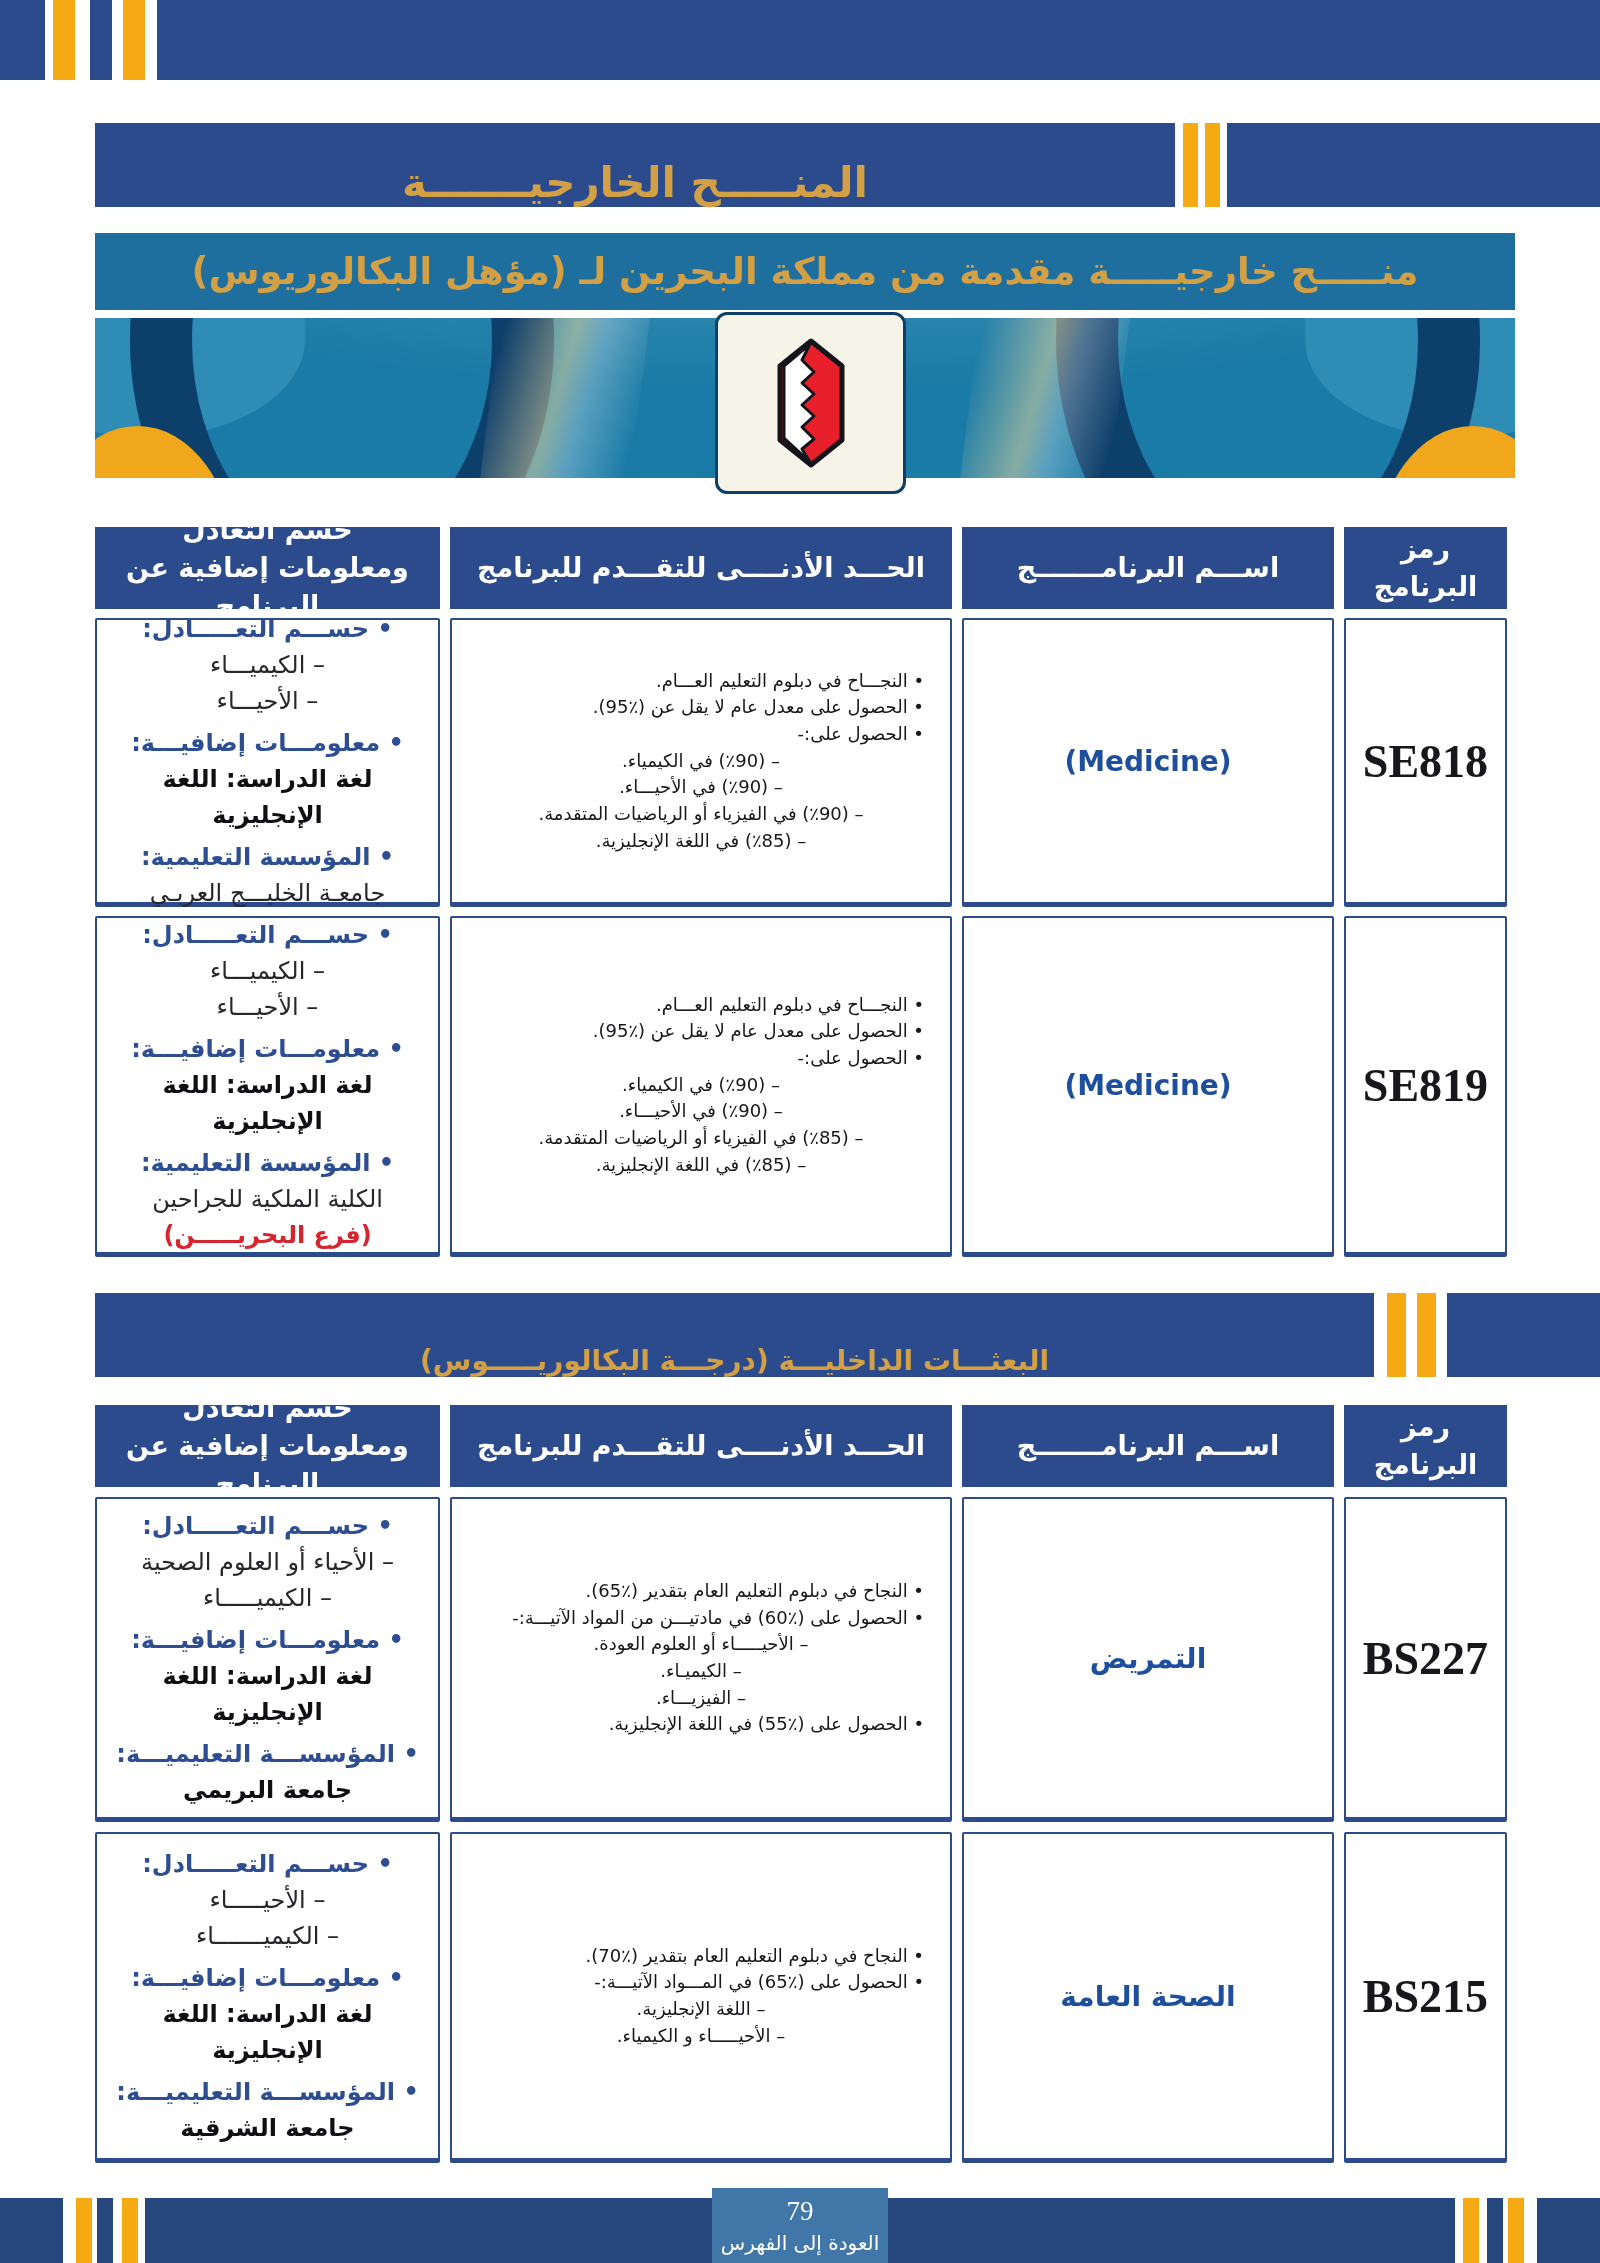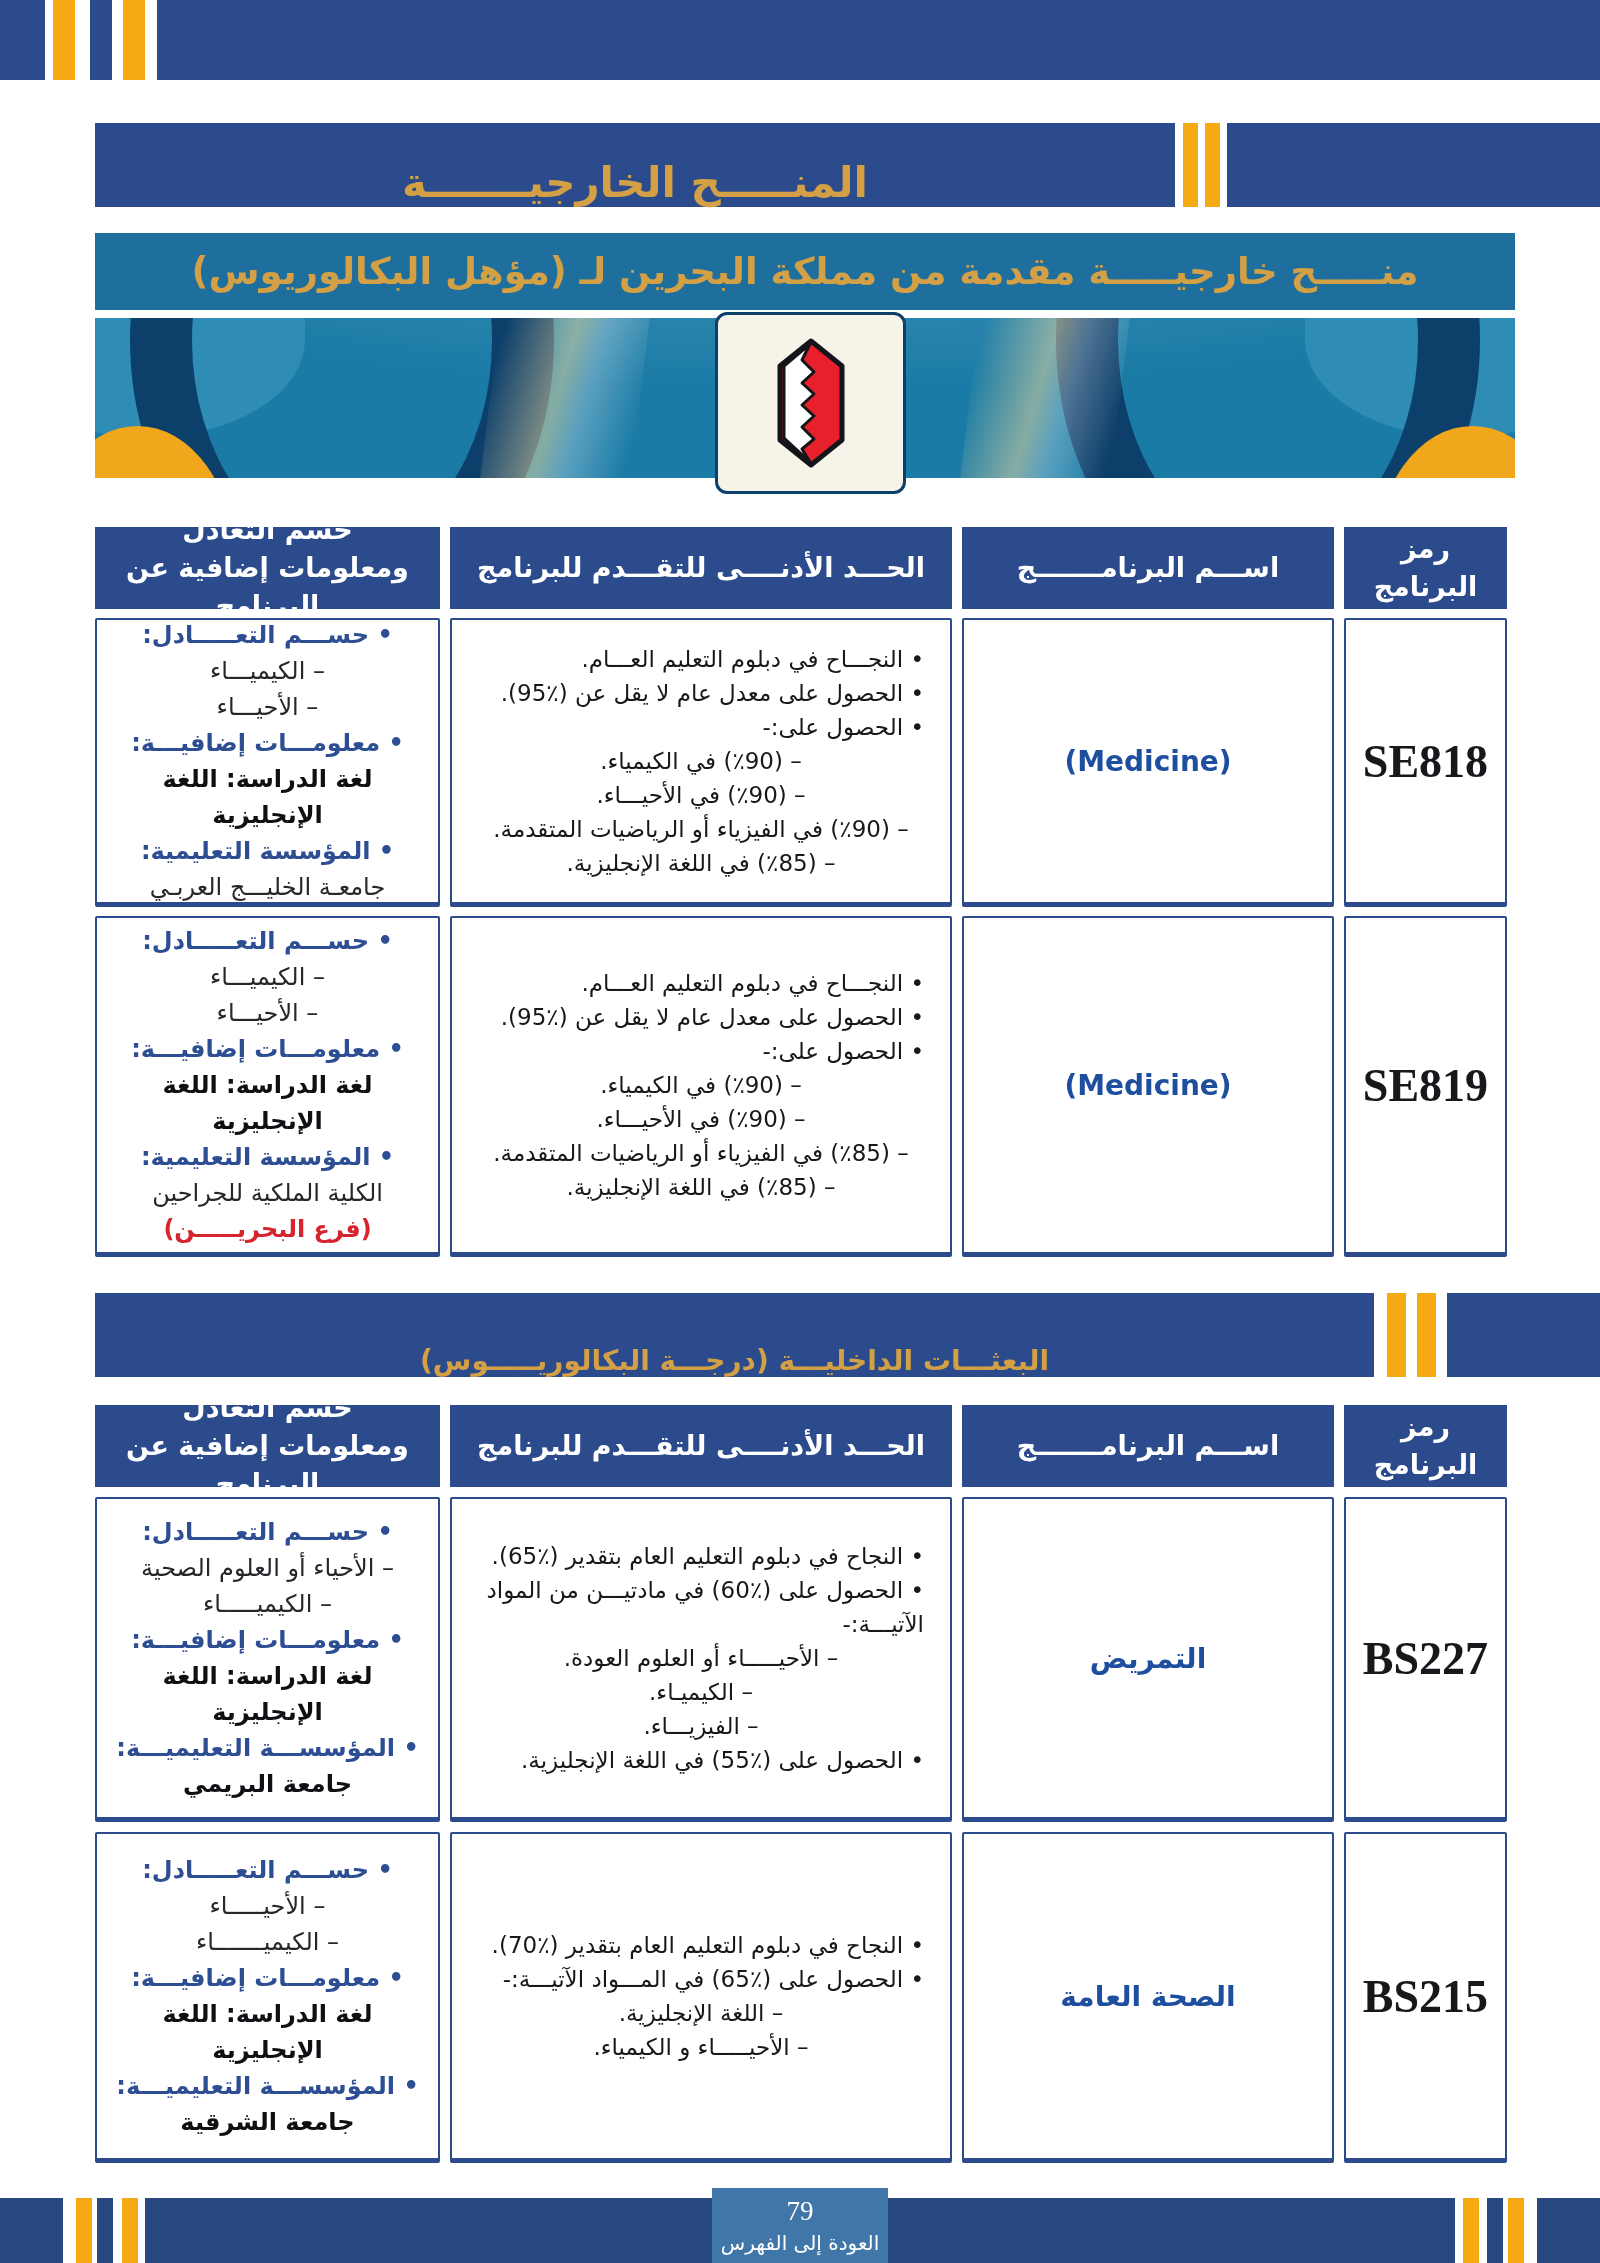--- a/index.html
+++ b/index.html
@@ -94,30 +94,30 @@
     align-items:center;justify-content:center;direction:ltr;
     font-family:"Liberation Serif","DejaVu Serif",serif;
     font-size:46px;font-weight:600;color:#17171c;
   }
   .name-cell{
     align-items:center;justify-content:center;
     color:var(--program-blue);font-weight:bold;font-size:28px;text-align:center;
   }
   .req-cell{
     flex-direction:column;justify-content:center;
-    padding:4px 26px;font-size:23px;color:#17171c;line-height:1.48;
+    padding:4px 26px;font-size:18px;color:#17171c;line-height:1.48;
   }
   .req-line.b{text-align:right;}
   .req-line.d{text-align:center;}
   .tie-cell{
     flex-direction:column;justify-content:center;
     padding:14px 12px;font-size:24px;color:#26262b;text-align:center;line-height:1.5;
   }
   .tie-line.label{color:var(--label-blue);font-weight:bold;}
-  .tie-line.label:not(:first-child){}
+  .tie-line.label:not(:first-child){margin-top:6px;}
   .tie-line.bold,.tie-line.boldname{font-weight:bold;color:#101014;}
   .tie-line.red{color:var(--alert-red);font-weight:bold;}
   
   .footer-bar-piece{background:var(--footer-blue);}
   .footer-tab{
     background:var(--tab-blue);z-index:6;
     display:flex;flex-direction:column;align-items:center;justify-content:center;
     color:#fff;
   }
   .page-number{

